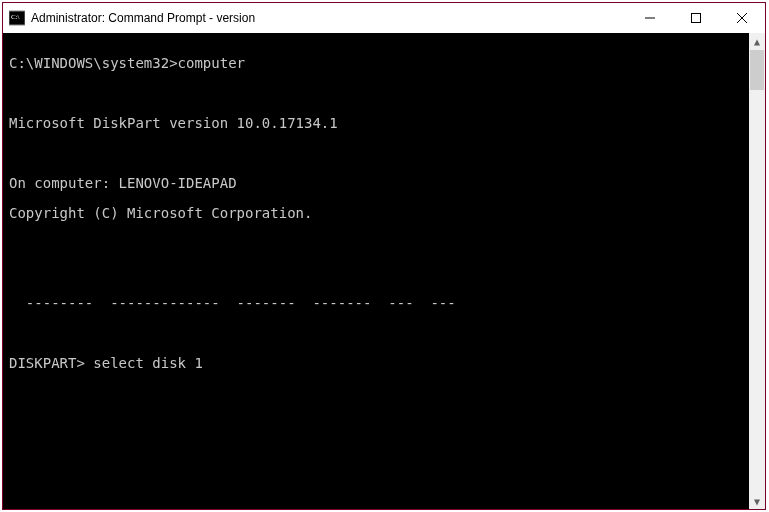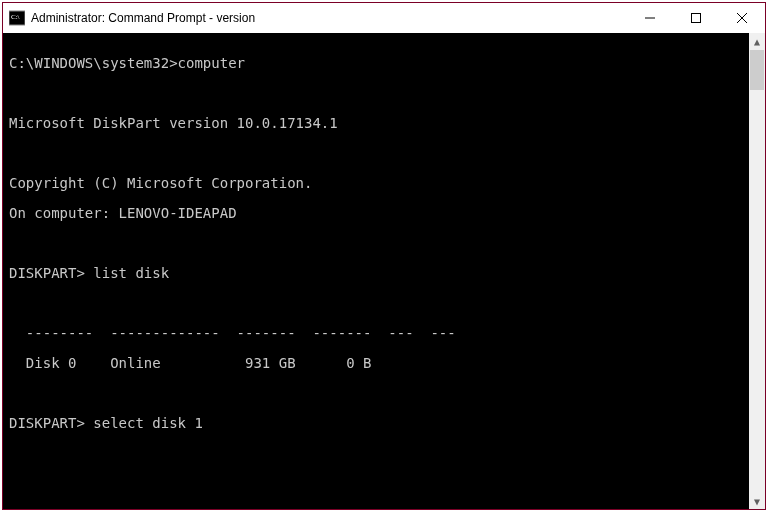--- a/index.html
+++ b/index.html
@@ -124,27 +124,25 @@
           </svg>
       </div>
     </div>
   </div>
 
   <div class="content-area">
 <span class="term-line"><span>C:\WINDOWS\system32&gt;</span><span>computer</span></span>
 <span class="term-line"> </span>
 <span class="term-line">Microsoft DiskPart version 10.0.17134.1</span>
 <span class="term-line"> </span>
+<span class="term-line">On computer: LENOVO-IDEAPAD</span>
 <span class="term-line">Copyright (C) Microsoft Corporation.</span>
-<span class="term-line">On computer: LENOVO-IDEAPAD</span>
 <span class="term-line"> </span>
-<span class="term-line"><span>DISKPART&gt;</span> <span>list disk</span></span>
 <span class="term-line"> </span>
 <span class="term-line">  --------  -------------  -------  -------  ---  ---</span>
-<span class="term-line">  Disk 0    Online          931 GB      0 B</span>
 <span class="term-line"> </span>
 <span class="term-line"><span>DISKPART&gt;</span> <span>select disk 1</span></span>
 <span class="term-line"> </span>
 
 
 
 
 
 
 

